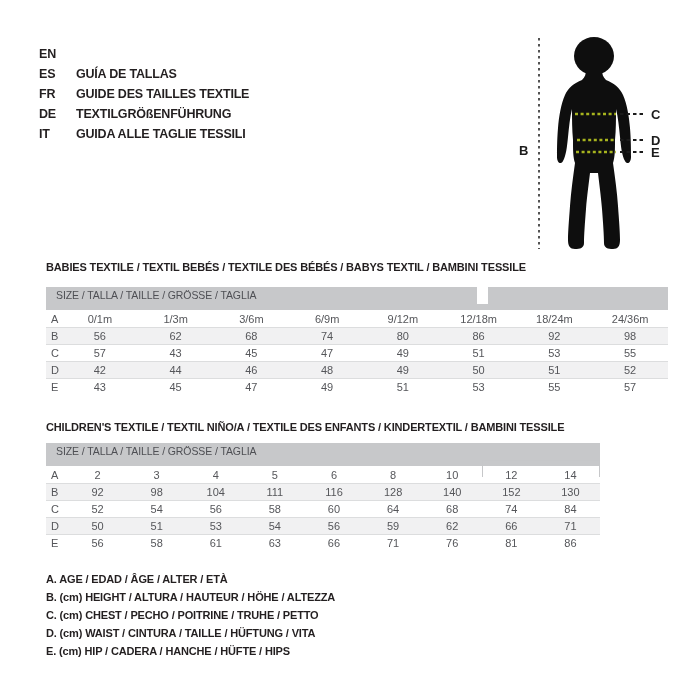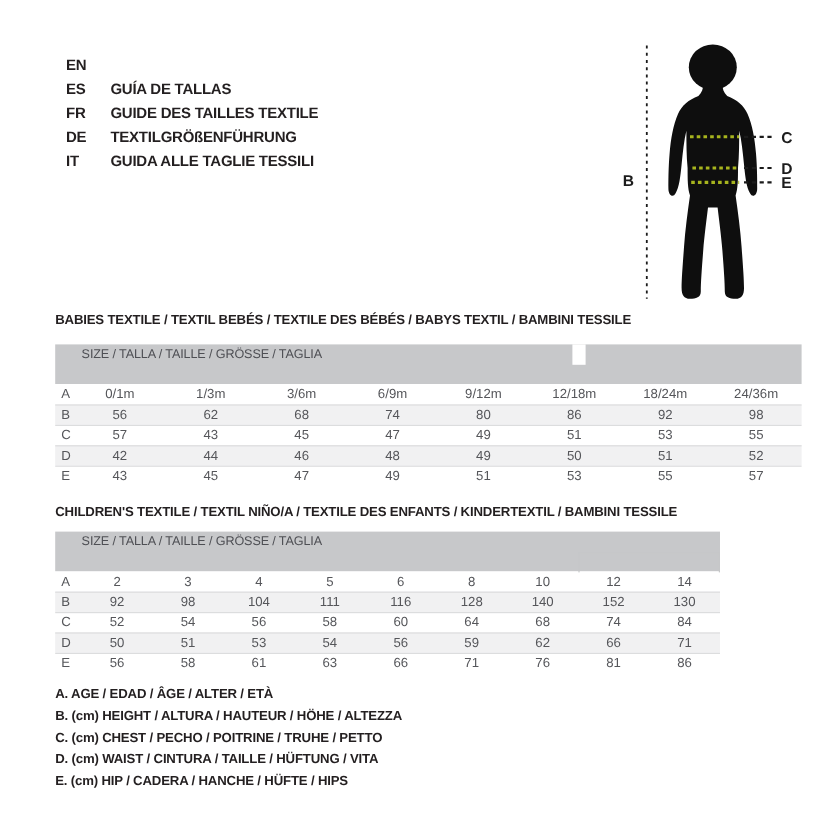--- a/index.html
+++ b/index.html
@@ -1,20 +1,20 @@
 <!DOCTYPE html>
 <html style="--header-bar: #c7c8ca; --row-shade: #f1f1f2; --row-border: #dcddde; --table-text: #55565a; --title-text: #231f20; --silhouette: #0e0e0e; --measure-dots: #a7b41e;"><head>
 <meta charset="utf-8">
 <style>
   html,body{margin:0;padding:0;background:#fff;}
   .page{position:relative;width:700px;height:700px;background:#ffffff;overflow:hidden;
         font-family:"Liberation Sans",sans-serif;color:var(--title-text,#231f20);}
 
   
-  .lang-block{position:absolute;left:55px;top:44px;}
+  .lang-block{position:absolute;left:39px;top:44px;}
   .lang-row{display:flex;line-height:20px;font-size:12.5px;font-weight:bold;letter-spacing:-0.2px;}
   .lang-code{width:37px;}
   .lang-label{white-space:nowrap;}
 
   
   #figure{position:absolute;left:500px;top:10px;}
   .sil{fill:#0e0e0e;}
   .mline{stroke:var(--measure-dots,#a7b41e);stroke-width:2.6;stroke-dasharray:3 2.6;fill:none;}
   .dline{stroke:#1b1b1b;stroke-width:1.8;stroke-dasharray:3.5 3;fill:none;}
   .bline{stroke:#1b1b1b;stroke-width:1.5;stroke-dasharray:2.5 3.5;fill:none;}
@@ -22,22 +22,22 @@
 
   
   .tbl-title{position:absolute;font-size:11px;font-weight:bold;letter-spacing:-0.15px;white-space:nowrap;}
   #t1-title{left:46px;top:261px;}
   #t2-title{left:46px;top:421px;}
 
   
   .table{position:absolute;}
   #table1{left:46px;top:287px;width:622px;}
   #table2{left:46px;top:443px;width:554px;}
-  .tbar{height:33px;line-height:17px;background:var(--header-bar,#c7c8ca);color:#4e4f54;
-        font-size:10.5px;padding-left:22px;box-sizing:border-box;letter-spacing:-0.1px;}
+  .tbar{height:23px;line-height:17px;background:var(--header-bar,#c7c8ca);color:#4e4f54;
+        font-size:10.5px;padding-left:10px;box-sizing:border-box;letter-spacing:-0.1px;}
   .trow{display:flex;height:17px;align-items:center;font-size:11px;color:var(--table-text,#55565a);box-sizing:border-box;}
   .btop{border-top:1px solid var(--row-border,#dcddde);}
   .shade{background:var(--row-shade,#f1f1f2);}
   .tlab{padding-left:5px;box-sizing:border-box;}
   .tcell{flex:1;text-align:center;}
   .bar-gap{position:absolute;left:431px;top:0;width:11px;height:17px;background:#fff;}
   .sel-box{position:absolute;left:436px;top:17px;width:118px;height:17px;box-sizing:border-box;
            border:1px solid #c6c7c9;border-bottom:none;pointer-events:none;}
 
   

